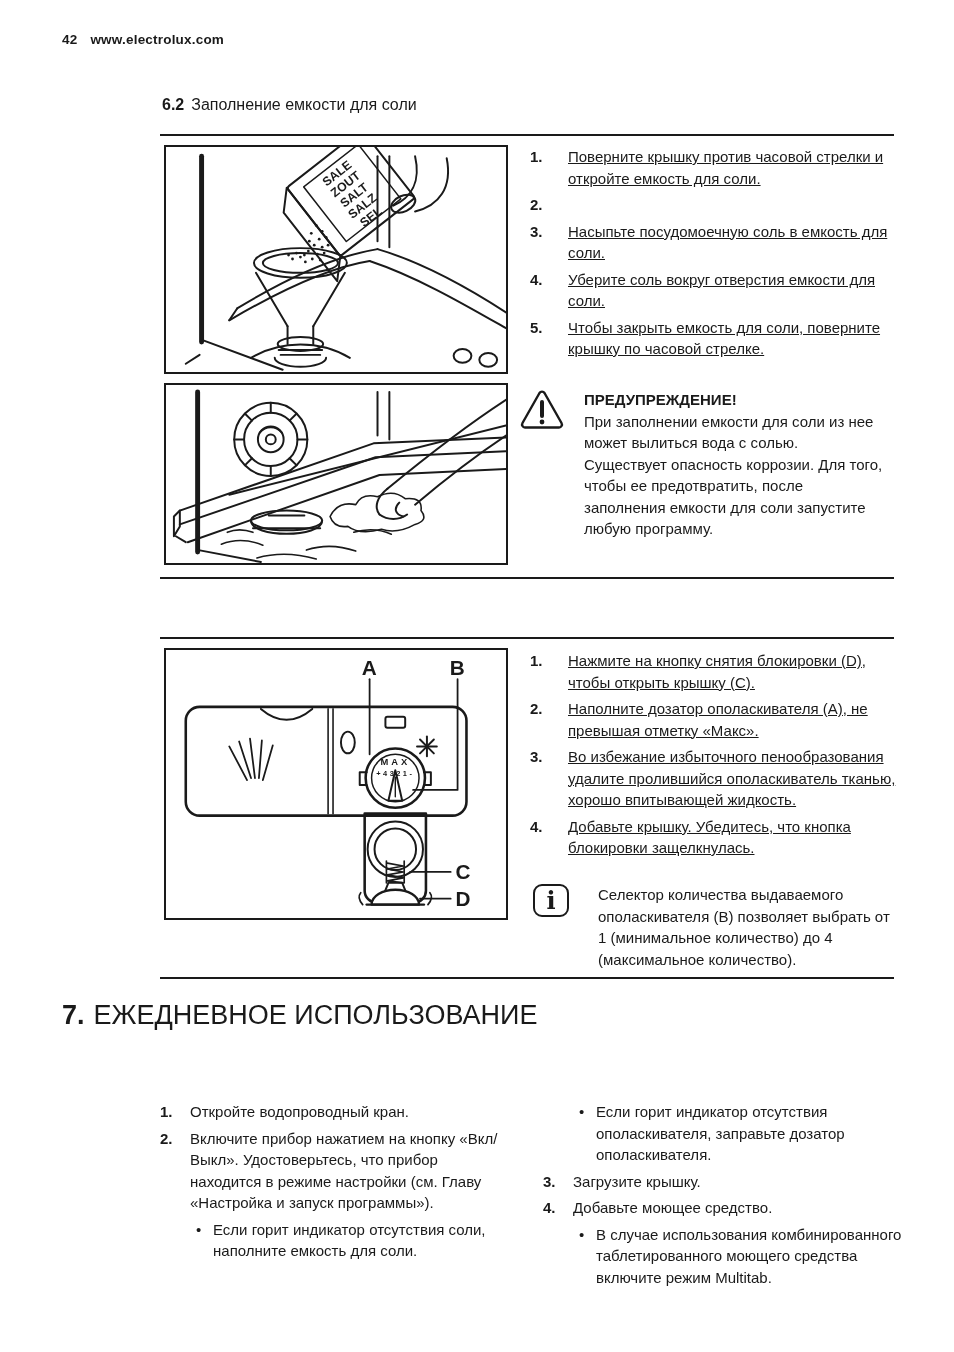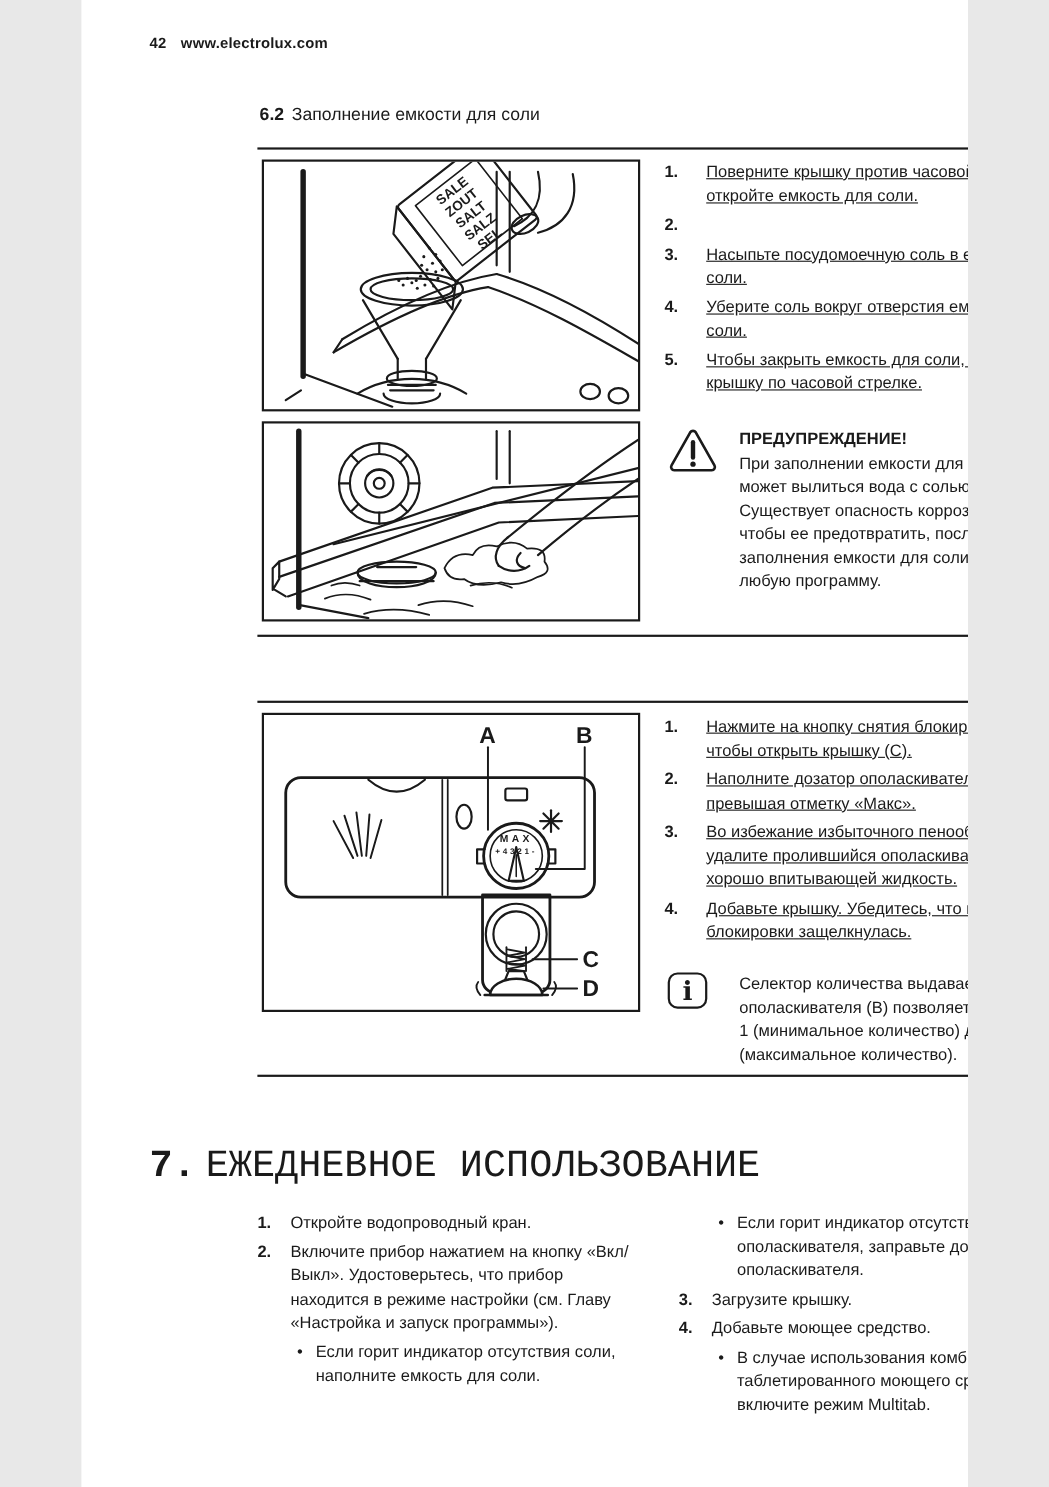--- a/index.html
+++ b/index.html
@@ -1,17 +1,17 @@
 <!DOCTYPE html>
 <html><head>
 <meta charset="utf-8">
 <style>
   html,body { margin:0; padding:0; background:#e8e8e8; }
   .page {
-    position:relative; width:806px; height:1352px; margin:0 auto;
+    position:relative; width:954px; height:1352px; margin:0 auto;
     background:#ffffff; color:#1a1a1a;
     font-family:"Liberation Sans", sans-serif;
     overflow:hidden;
   }
   .hdr { position:absolute; left:62px; top:32px; display:flex; gap:13px;
          font-size:13.5px; font-weight:bold; letter-spacing:.2px; }
   .rule { position:absolute; left:160px; width:734px; height:2px; background:#1a1a1a; }
   .sec-title { position:absolute; left:162px; font-size:16px; white-space:nowrap; }
   .sec-title .num { font-weight:bold; margin-right:7px; }
   .fig { position:absolute; left:164px; width:344px; border:2px solid #1a1a1a;
@@ -23,21 +23,21 @@
   .oli .txt { flex:1;text-decoration:underline; }
   .callout { position:absolute; display:flex; font-size:15px; line-height:21.5px; }
   .callout .cicon { flex:0 0 46px; margin-right:19px; }
   .callout .ctitle { font-weight:bold; }
   .info-badge {
     flex:0 0 36px; height:33px; margin-right:29px;
     border:2.5px solid #1a1a1a; border-radius:9px; box-sizing:border-box;
     display:flex; align-items:center; justify-content:center;
     font-family:"DejaVu Serif", serif; font-weight:bold; font-size:24px; line-height:1;
   }
-  .ch-title { position:absolute; left:62px; top:1040px; font-size:35px; white-space:nowrap;font-family:Liberation Mono, monospace; }
+  .ch-title { position:absolute; left:62px; top:1000px; font-size:27px; white-space:nowrap; }
   .ch-title .num { font-weight:bold; margin-right:9px; }
   .dcol { position:absolute; font-size:15px; line-height:21.5px; }
   .dli { display:flex; margin-bottom:5px; }
   .dli .num { flex:0 0 30px; font-weight:bold; }
   .dli.bullet { margin-left:36px; }
   .dli.bullet .num { flex:0 0 17px; font-weight:normal; }
   .dli .txt { flex:1; }
 </style>
 </head>
 <body>
@@ -202,21 +202,21 @@
     <div class="oli">
         <span class="num">4.</span>
         <span class="txt">Уберите соль вокруг отверстия емкости для соли.</span>
       </div>
     <div class="oli">
         <span class="num">5.</span>
         <span class="txt">Чтобы закрыть емкость для соли, поверните крышку по часовой стрелке.</span>
       </div>
   </div>
 
-  <div class="callout" style="left:533px;top:389px;width:364px">
+  <div class="callout" style="left:519px;top:389px;width:364px">
     <div class="cicon">
       <svg viewBox="0 0 46 42" width="46" height="42">
         <path d="M20.5,4 a3,3 0 0 1 5,0 L42.5,34 a3,3 0 0 1 -2.5,4.5 L6,38.5 a3,3 0 0 1 -2.5,-4.5 Z" fill="none" stroke="#1a1a1a" stroke-width="2.4" stroke-linejoin="round"></path>
         <line x1="23" y1="13" x2="23" y2="27" stroke="#1a1a1a" stroke-width="4" stroke-linecap="round"></line>
         <circle cx="23" cy="33" r="2.4" fill="#1a1a1a"></circle>
       </svg>
     </div>
     <div>
       <div class="ctitle">ПРЕДУПРЕЖДЕНИЕ!</div>
       <div>При заполнении емкости для соли из нее может вылиться вода с солью. Существует опасность коррозии. Для того, чтобы ее предотвратить, после заполнения емкости для соли запустите любую программу.</div>

